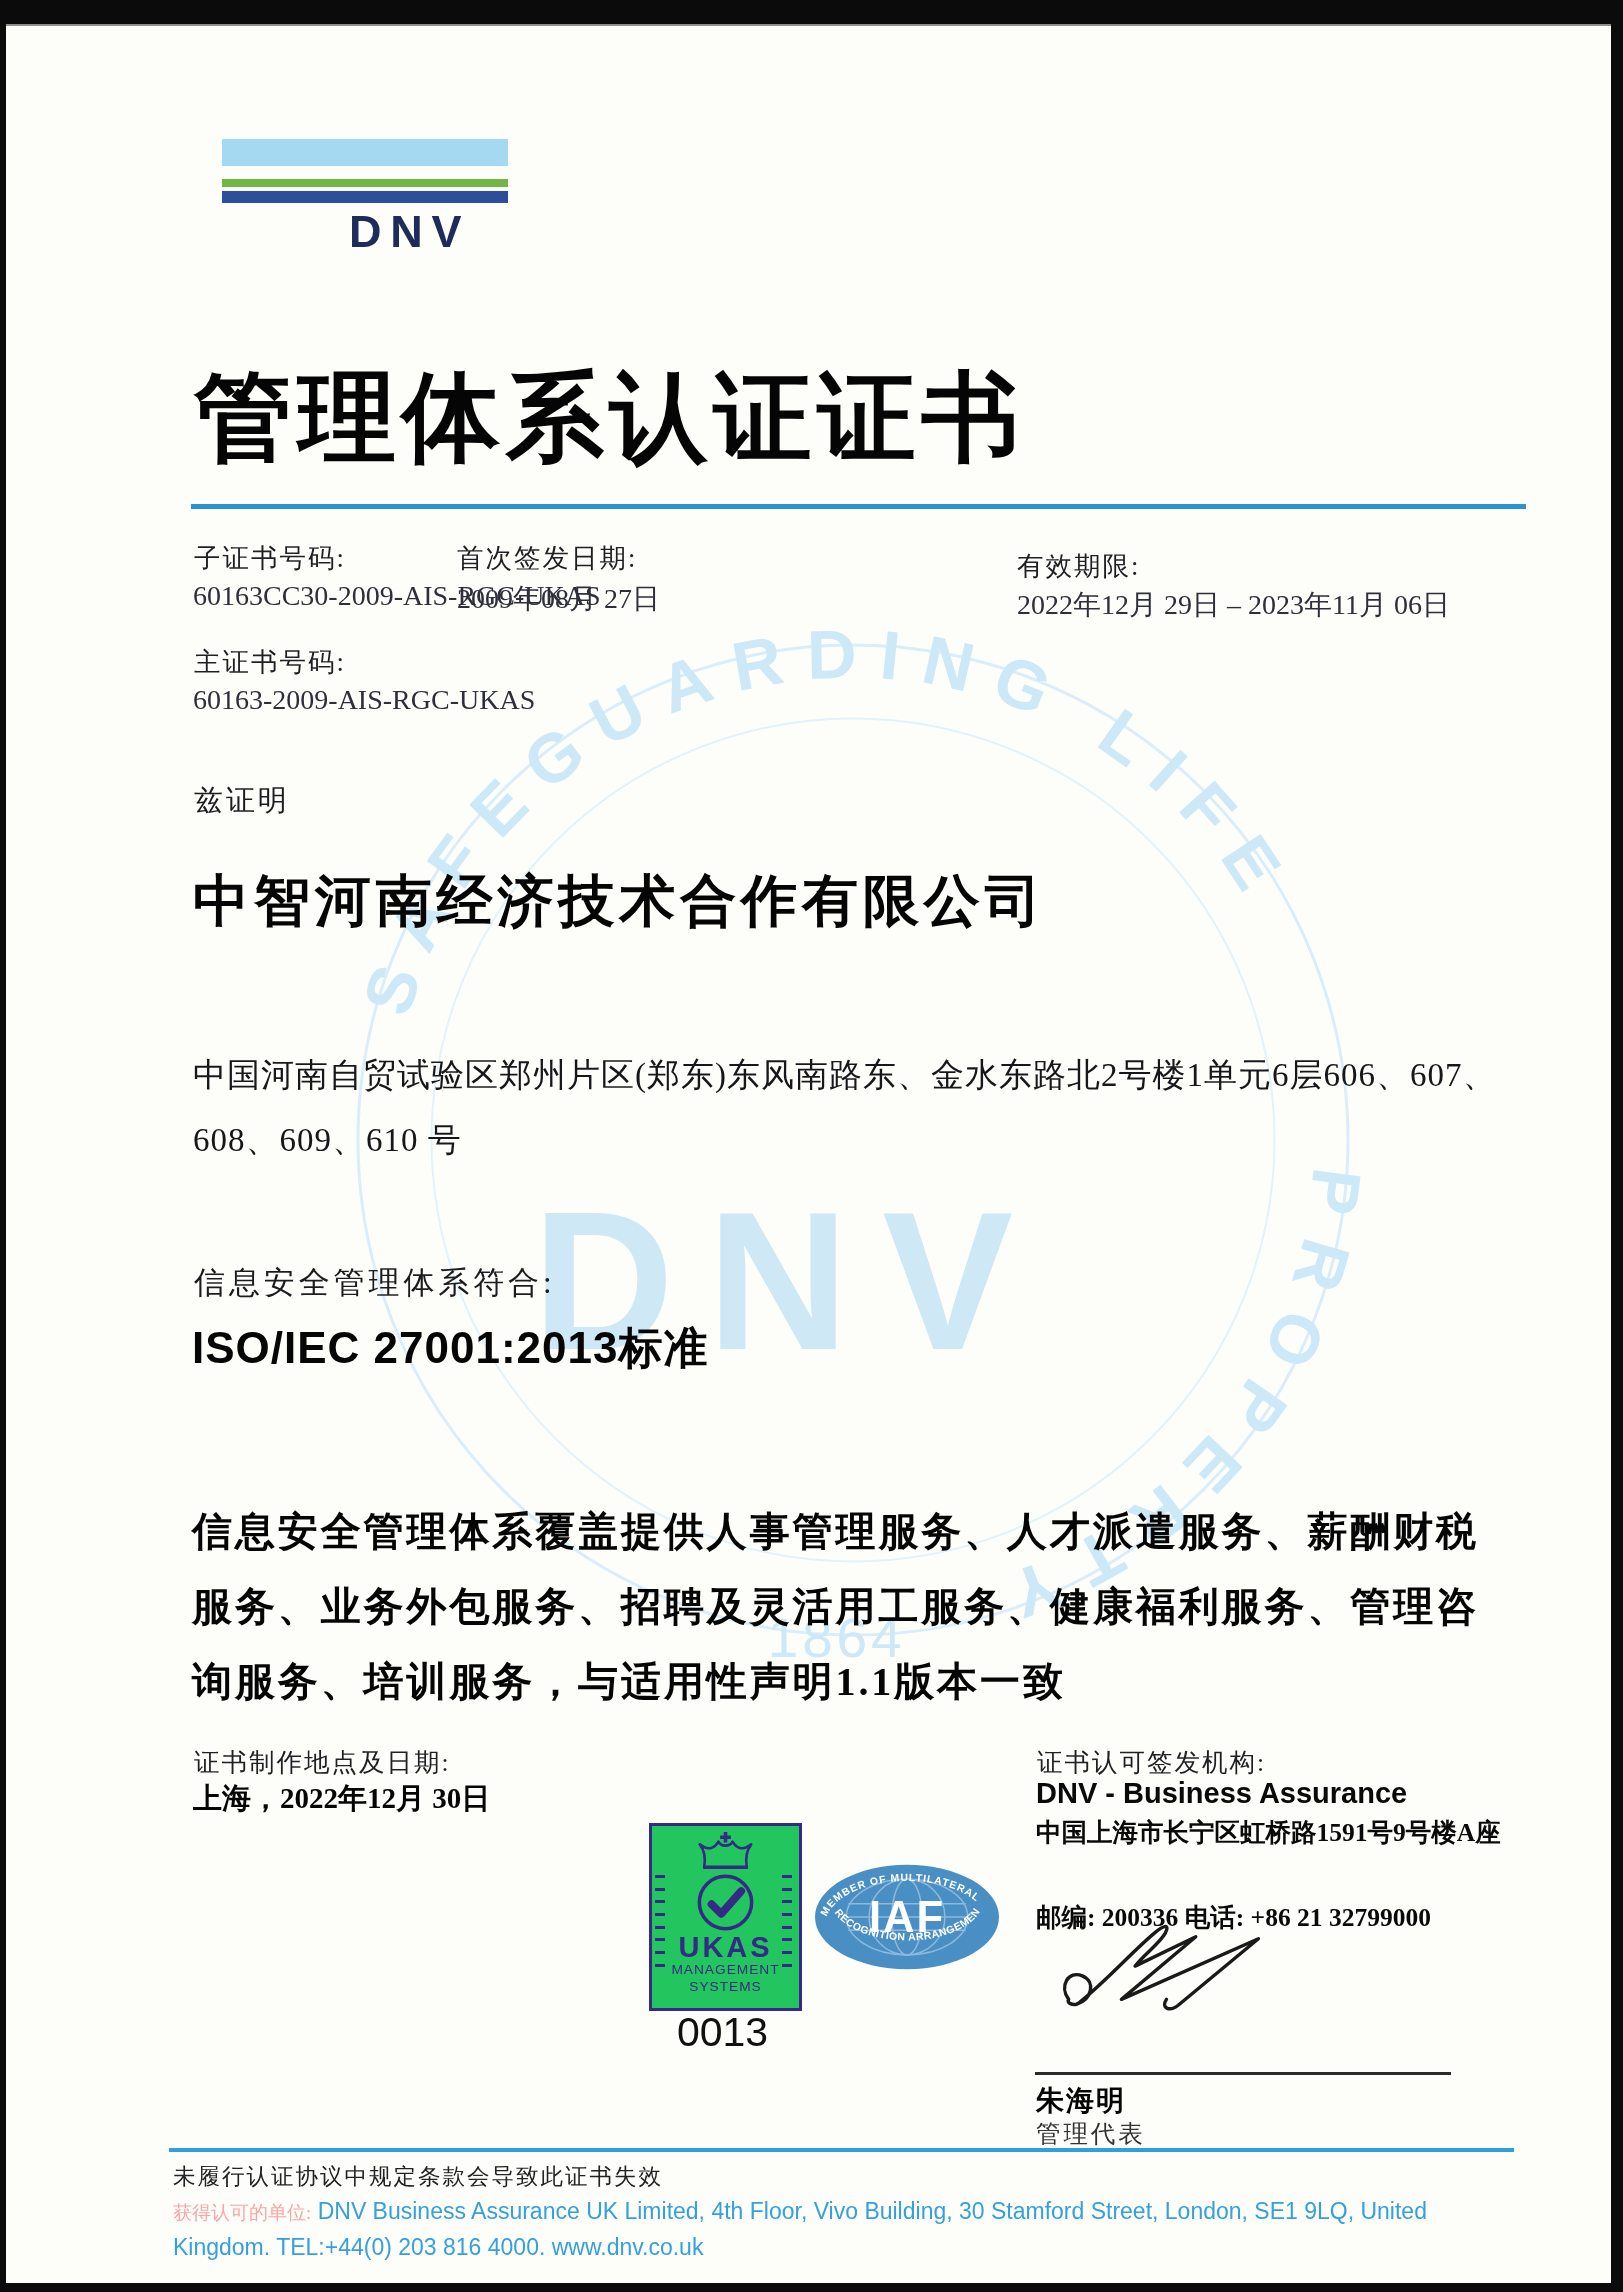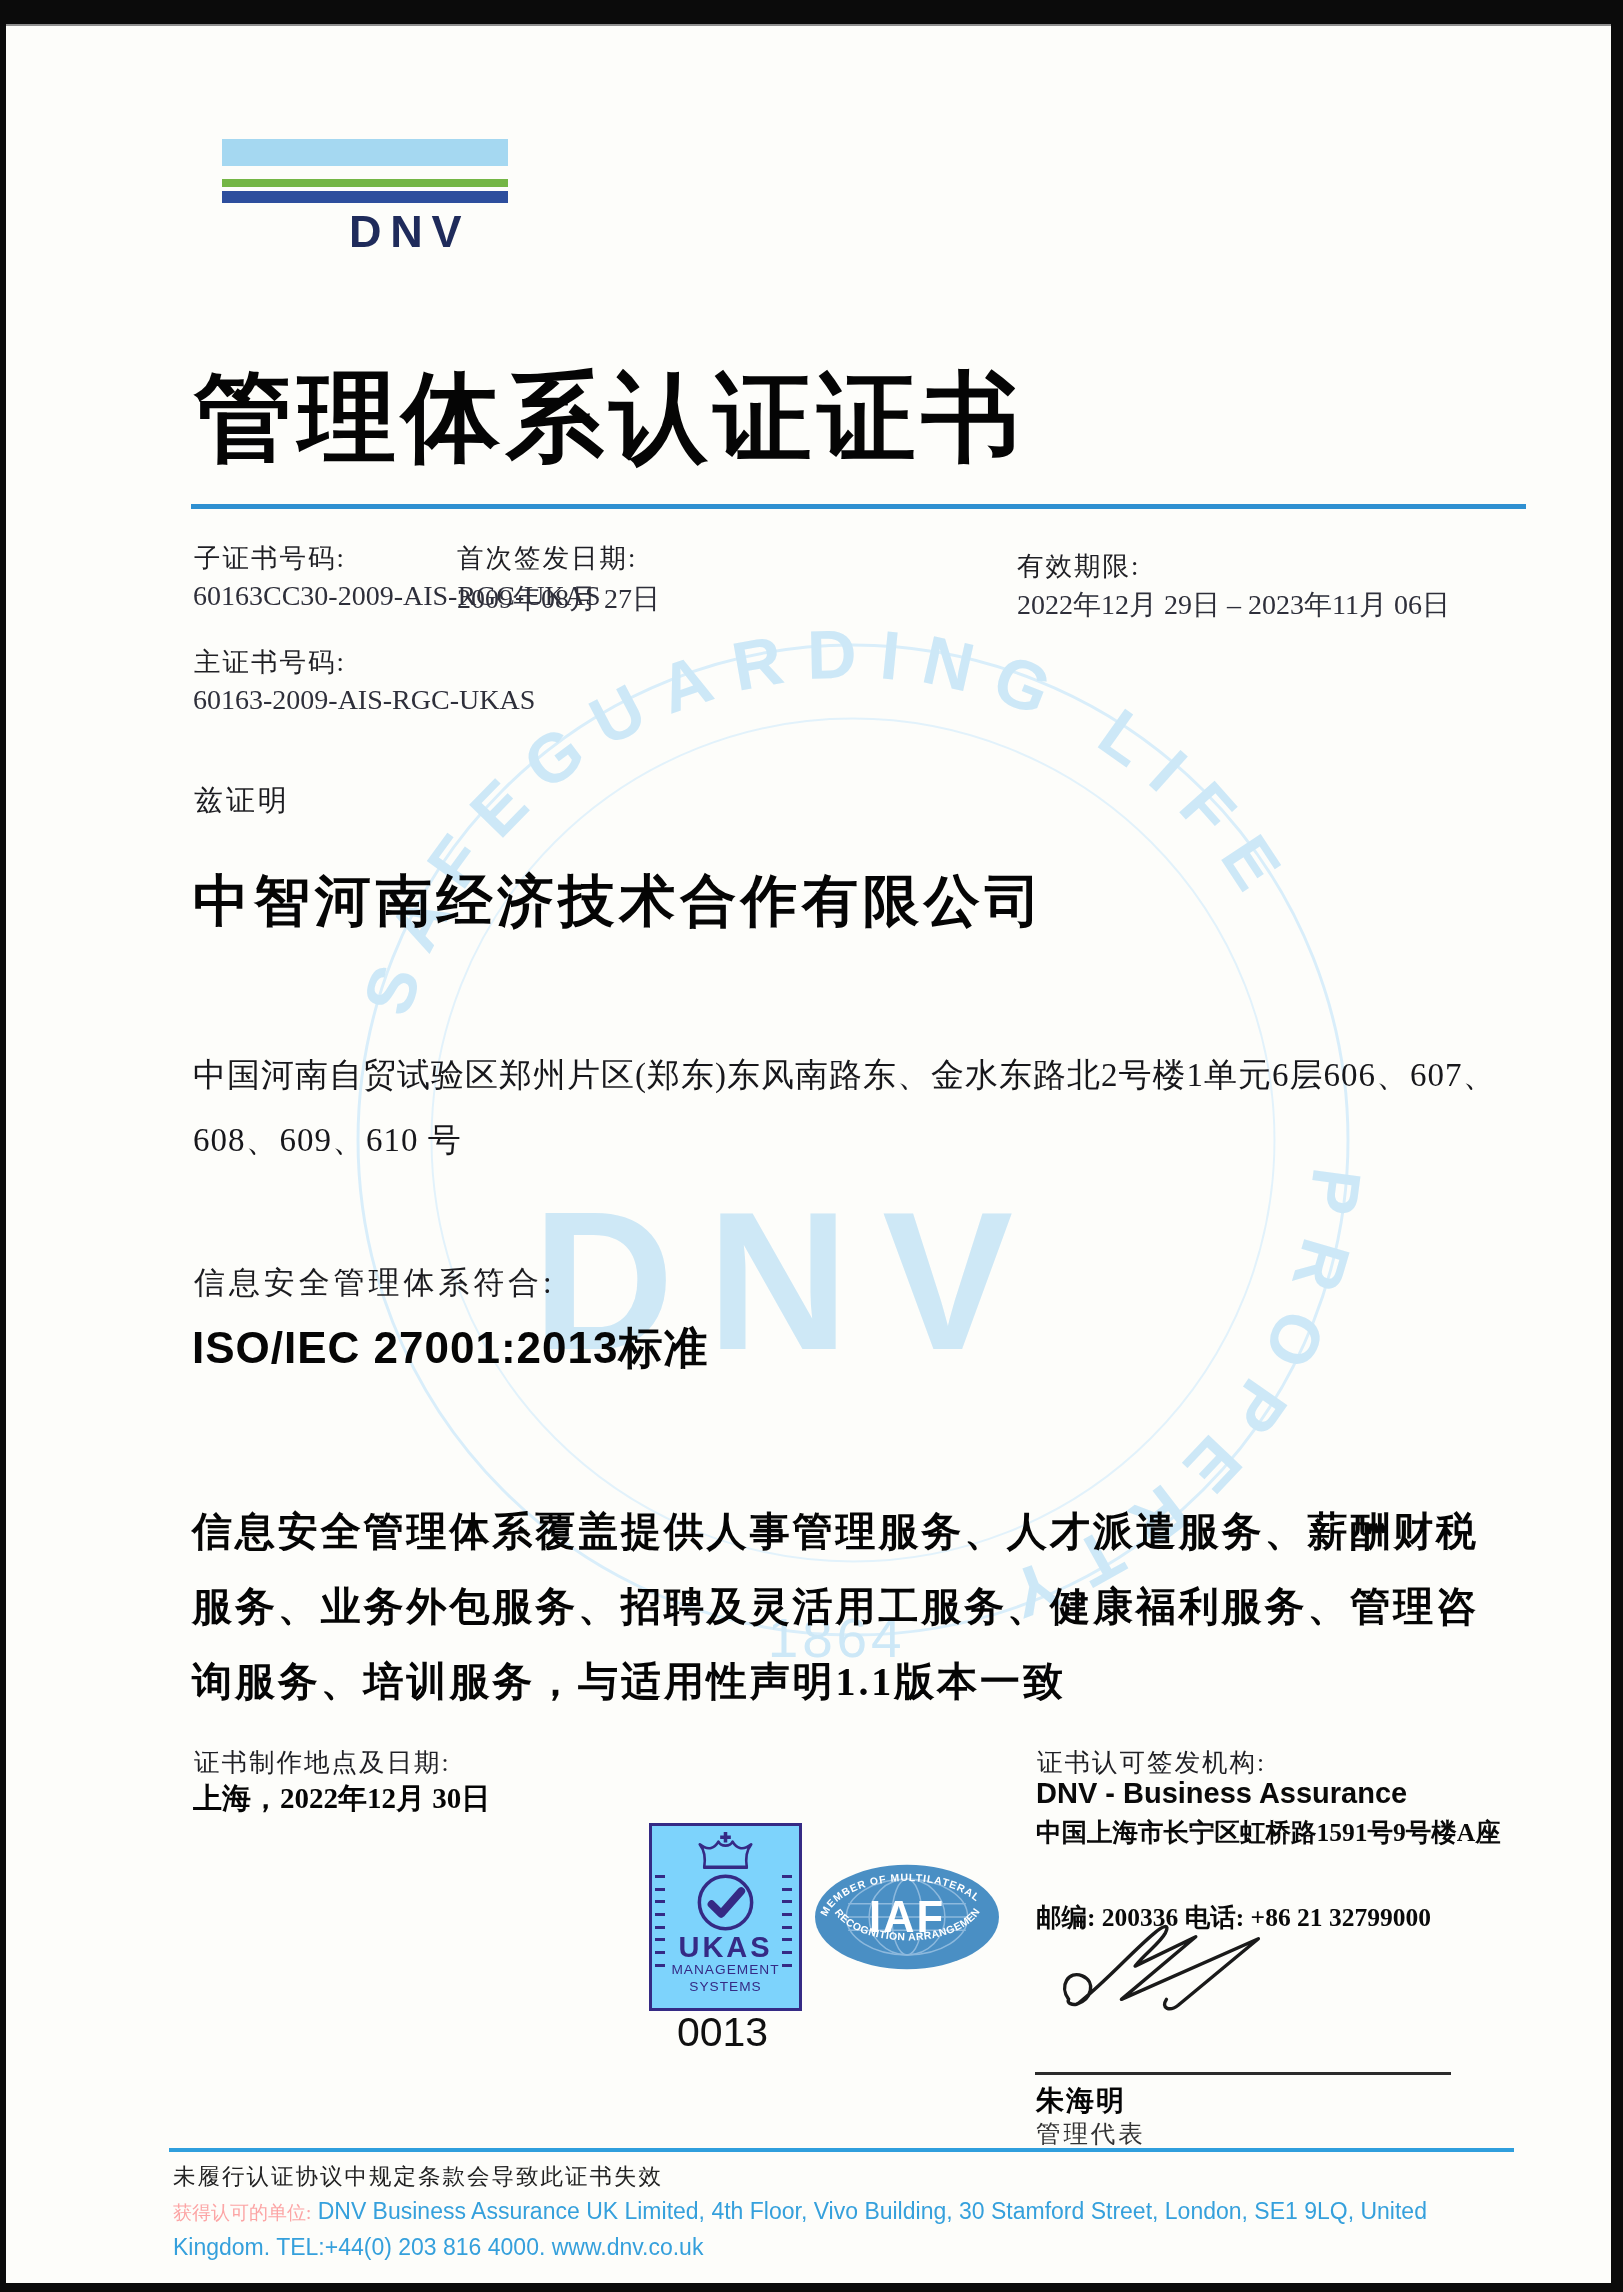--- a/index.html
+++ b/index.html
@@ -35,21 +35,21 @@
   .scope{font-size:40px;font-weight:900;letter-spacing:2.9px;color:#050505;}
   .scope1{left:192px;top:1504px;} .scope2{left:192px;top:1579px;} .scope3{left:192px;top:1654px;}
   .place-lbl{left:194px;top:1745px;font-size:25.5px;letter-spacing:2px;color:#1f1f24;}
   .place-val{left:193px;top:1779px;font-size:29px;font-weight:900;color:#050505;}
   .issuer-lbl{left:1037px;top:1745px;font-size:25.5px;letter-spacing:2px;color:#1f1f24;}
   .issuer-name{left:1036px;top:1777px;font-family:"Liberation Sans",sans-serif;
                font-size:29px;font-weight:bold;color:#0a0a0a;}
   .issuer-addr{left:1036px;top:1815px;font-size:25.5px;font-weight:bold;color:#0a0a0a;}
   .issuer-contact{left:1036px;top:1852px;font-size:25.5px;font-weight:bold;color:#0a0a0a;margin-top:48px;}
   
-  .ukas-box{left:649px;top:1823px;width:147px;height:182px;border:3.9px solid #352a85;background:#7dd3fc;
+  .ukas-box{left:649px;top:1823px;width:147px;height:182px;border:3.9px solid #352a85;background:#22c55e;
             display:flex;flex-direction:column;align-items:center;}
   .ukas-ticks{width:9.8px;height:102px;top:49px;
               background:repeating-linear-gradient(to bottom,#352a85 0 2.9px,transparent 2.9px 12.7px);}
   .ticks-l{left:2.9px;} .ticks-r{left:130px;}
   .ukas-acronym{font-family:"Liberation Sans",sans-serif;font-size:29px;font-weight:bold;
                 letter-spacing:2.9px;color:#352a85;line-height:29px;}
   .ukas-word{font-family:"Liberation Sans",sans-serif;font-size:13.7px;letter-spacing:1px;
              color:#352a85;line-height:16.7px;}
   .ukas-number{left:649px;top:2009px;width:147px;text-align:center;
                font-family:"Liberation Sans",sans-serif;font-size:41px;color:#101010;}

